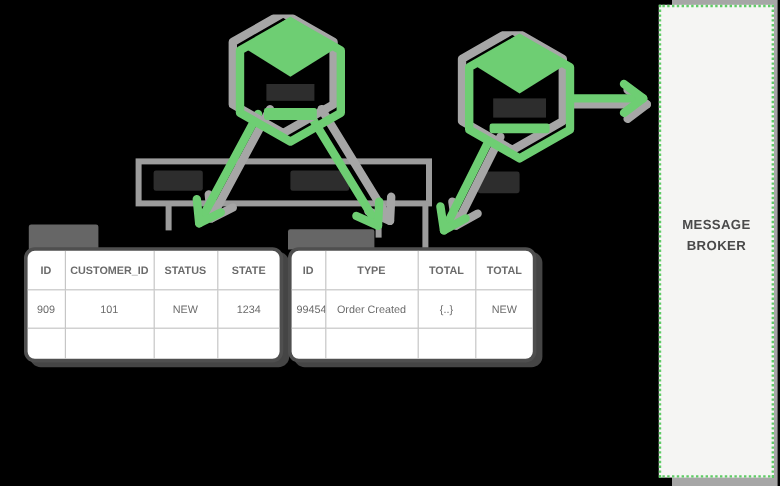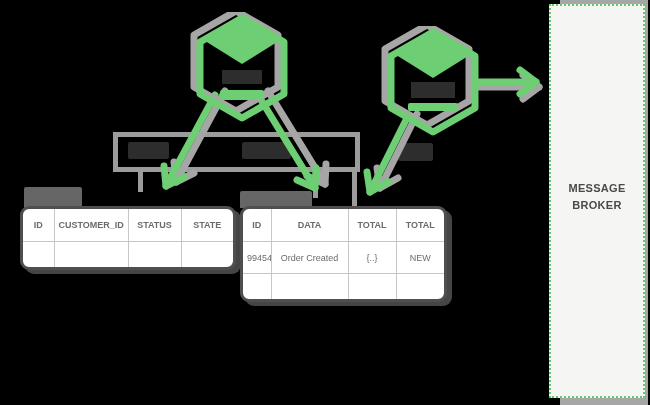--- a/index.html
+++ b/index.html
@@ -109,20 +109,26 @@
           <col style="width:53px">
           <col>
         </colgroup>
       <tbody>
           <tr class="hdr">
         <th>ID</th>
         <th>CUSTOMER_ID</th>
         <th>STATUS</th>
         <th>STATE</th>
       </tr>
+      <tr class="row1">
+        <td>909</td>
+        <td>101</td>
+        <td>NEW</td>
+        <td>1234</td>
+      </tr>
       <tr class="row2">
         <td></td>
             <td></td>
         <td></td>
             <td></td>
       </tr>
     </tbody>
       </table>
   </div>
 
@@ -130,21 +136,21 @@
     <table>
       <colgroup>
           <col style="width:28px">
           <col style="width:77px">
           <col style="width:48px">
           <col>
         </colgroup>
       <tbody>
           <tr class="hdr">
         <th>ID</th>
-        <th>DATA</th>
+        <th>TYPE</th>
         <th>TOTAL</th>
         <th>TOTAL</th>
       </tr>
       <tr class="row1">
         <td>99454</td>
         <td>Order Created</td>
         <td>{..}</td>
         <td>NEW</td>
       </tr>
       <tr class="row2">

